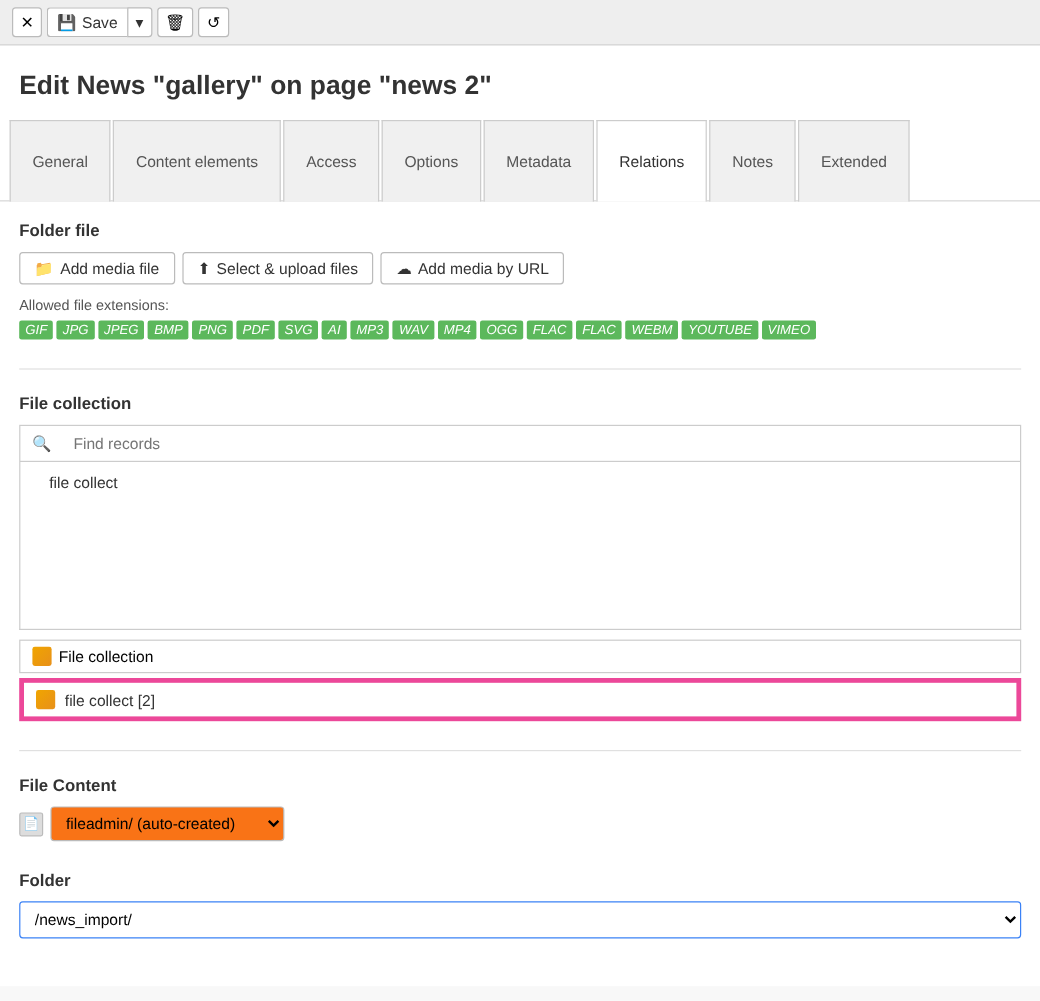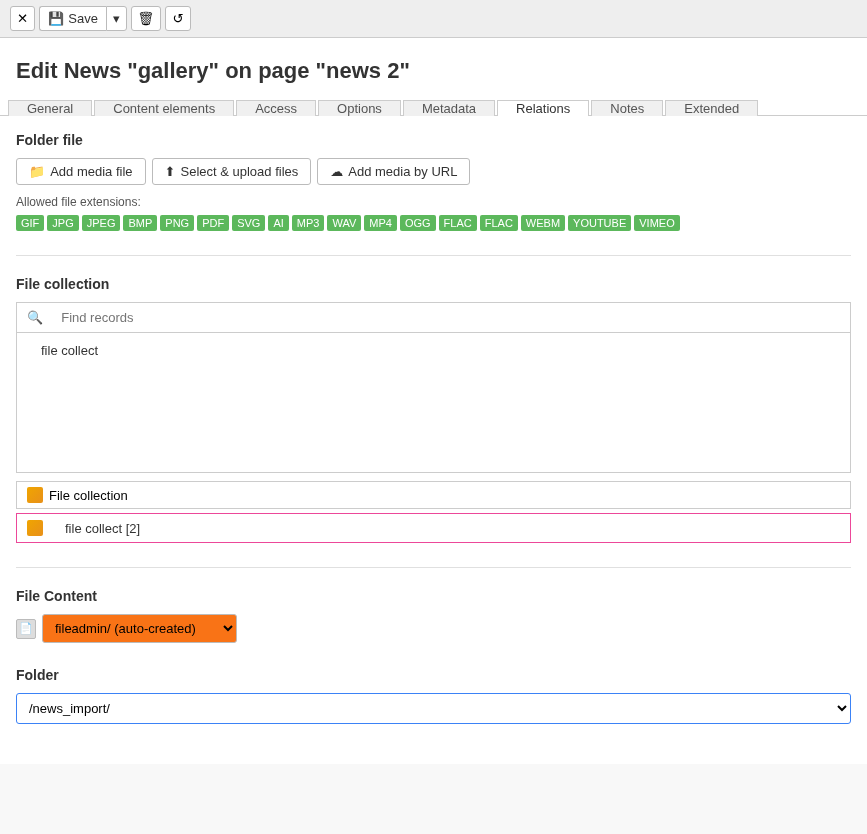--- a/index.html
+++ b/index.html
@@ -51,21 +51,21 @@
     }
 
     
     .tabs {
       display: flex;
       border-bottom: 1px solid #ccc;
       background: #fff;
       padding: 0 0 0 0;
     }
     .tab {
-      padding: 0 18px;
+      padding: 26px 18px;
       cursor: pointer;
       border: 1px solid transparent;
       border-bottom: none;
       margin-bottom: -1px;
       font-size: 13px;
       color: #555;
       background: #f0f0f0;
       border-color: #ccc;
       border-bottom-color: #ccc;
       margin-right: 2px;
@@ -112,21 +112,21 @@
       color: #333;
     }
 
     
     .allowed-label {
       font-size: 12px;
       color: #555;
       margin-bottom: 6px;
     }
     .ext-tags {
-      display: flex; flex-wrap: wrap; gap: 3px;
+      display: flex; flex-wrap: wrap; gap: 3px; font-style: italic;
     }
     .ext-tag {
       background: #5cb85c;
       color: #fff;
       font-size: 11px;
       padding: 2px 5px;
       border-radius: 2px;
       font-weight: 500;
     }
 
@@ -168,25 +168,25 @@
       margin-top: 8px;
       padding: 5px 10px;
       background: #fff;
       border: 1px solid #ccc;
       cursor: pointer;
       font-size: 13px;
       width: 100%;
     }
 
     .file-collection-result {
-      display: flex; align-items: center; gap: 22px;
+      display: flex; align-items: center; gap: 8px;
       margin-top: 4px;
       padding: 6px 10px;
       background: #fff;
-      border: 1px solid #ec4899;
+      border: 4px solid #ec4899;
       font-size: 13px;
       width: 100%;
     }
 
     
     .folder-icon {
       width: 16px; height: 16px;
       background: linear-gradient(135deg, #f0a500, #e8901a);
       border-radius: 2px;
       display: inline-block;

